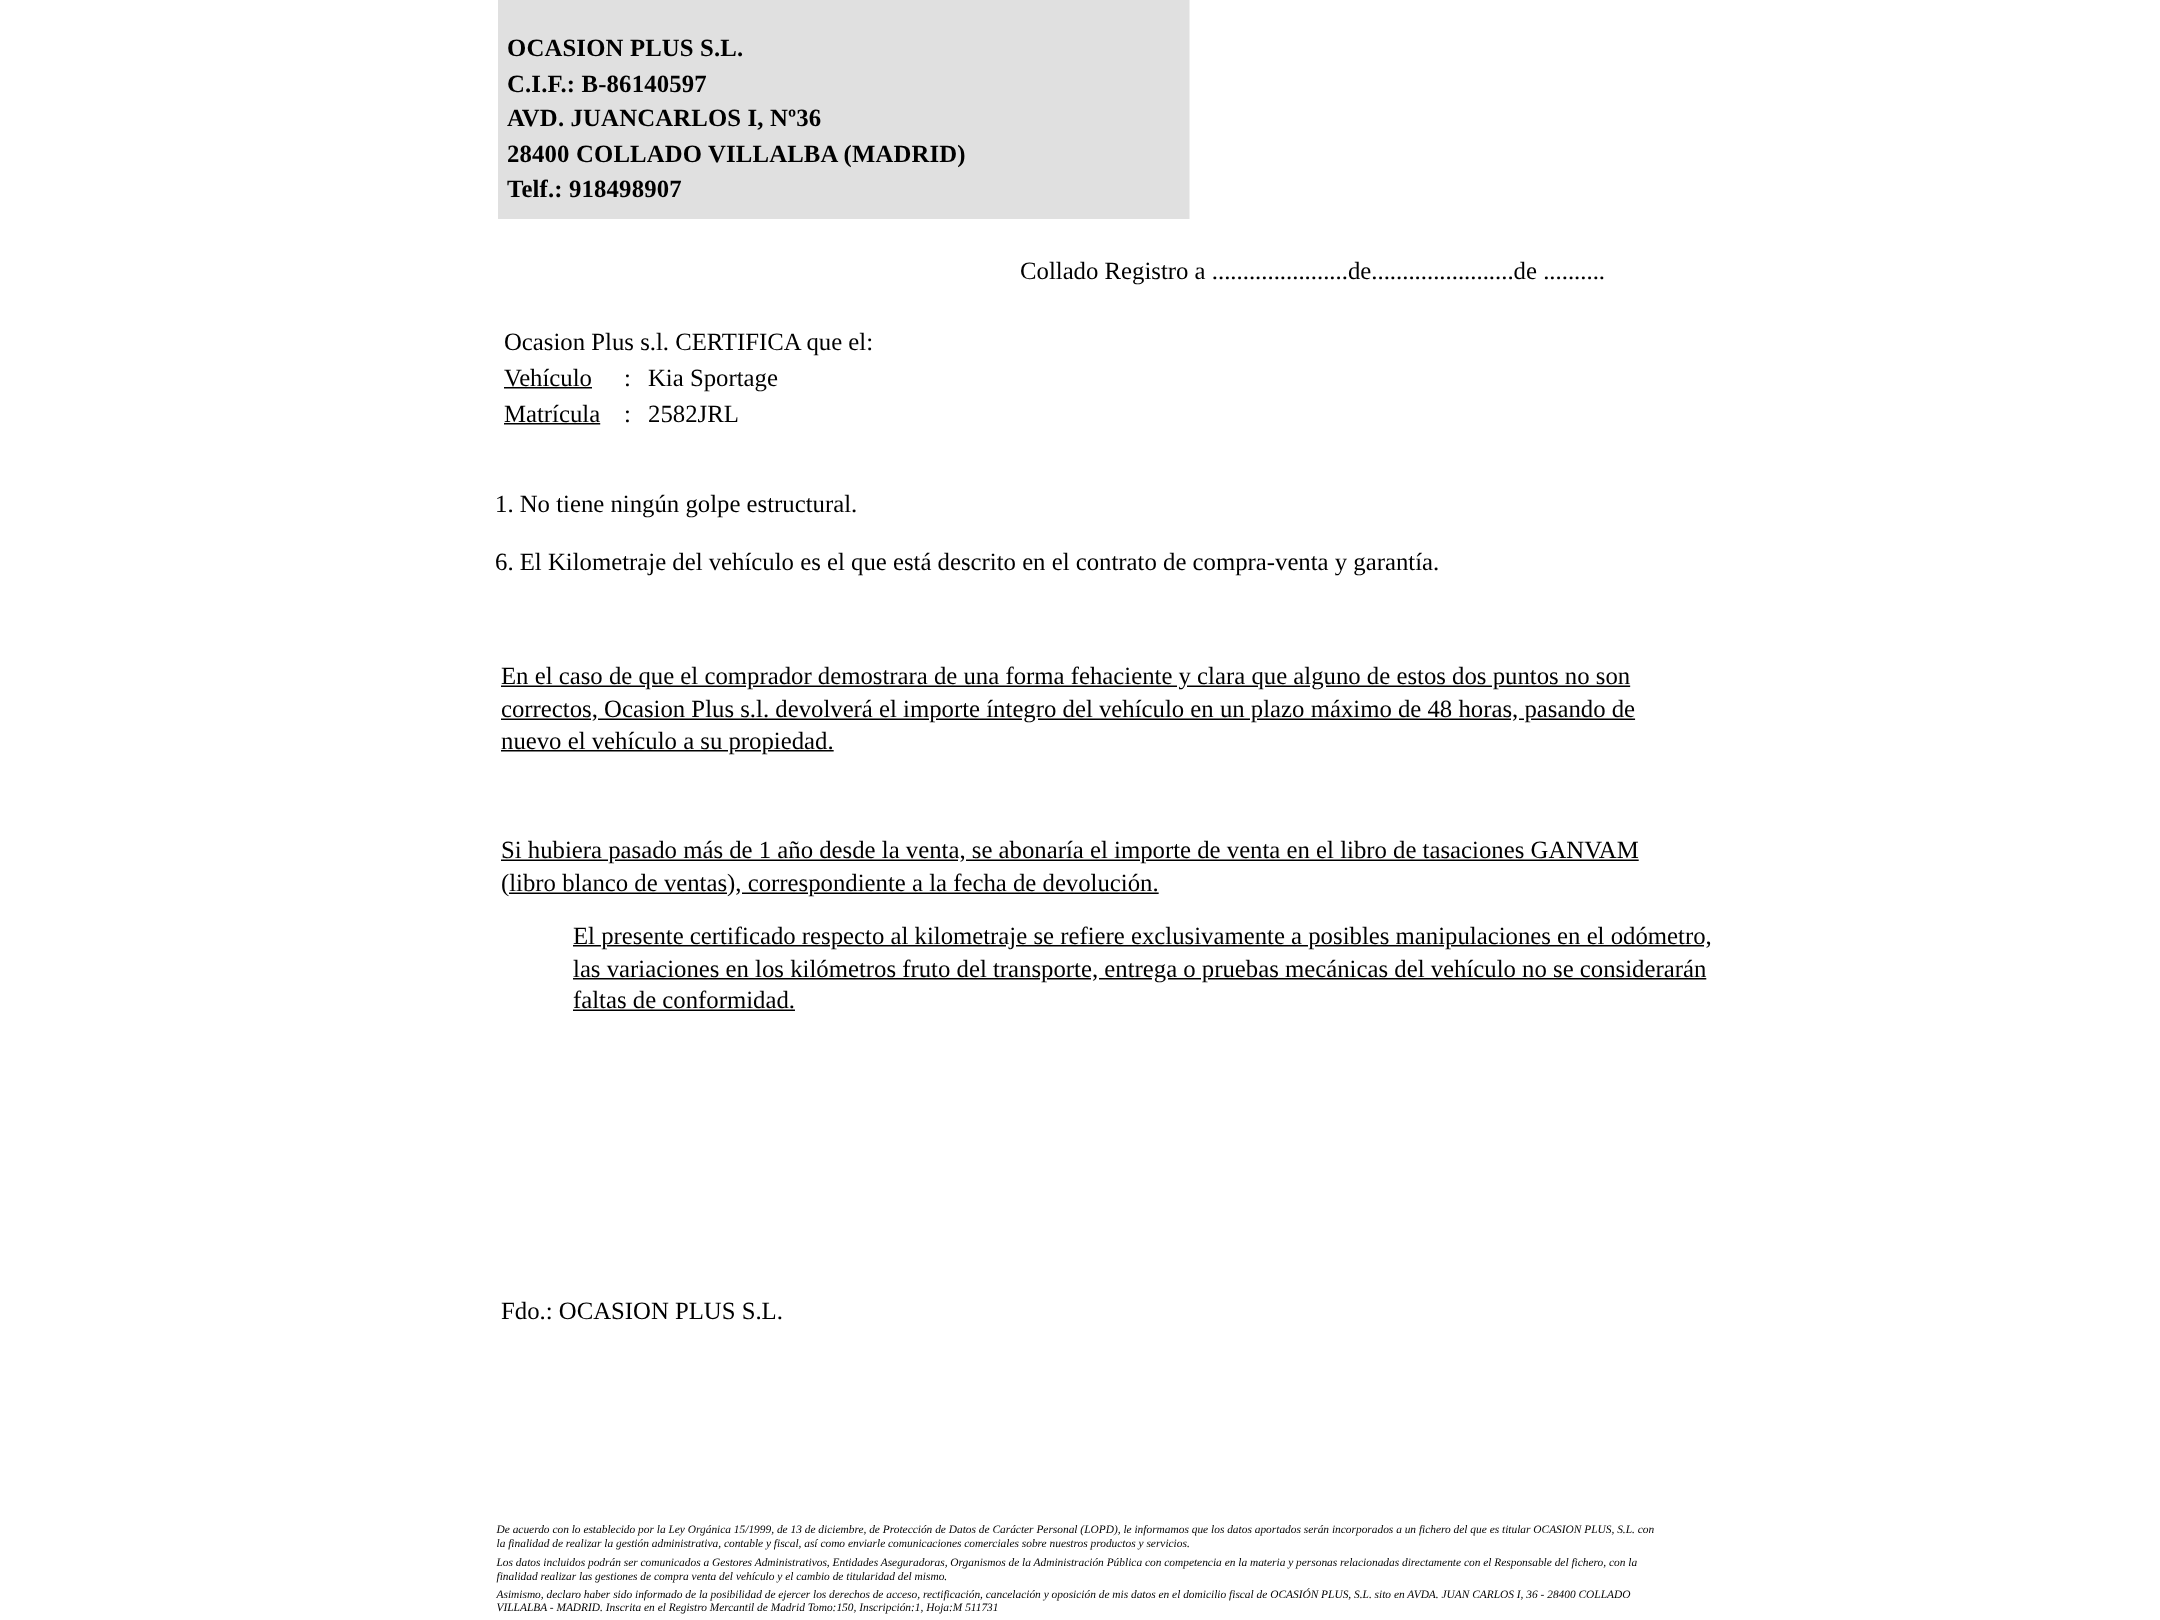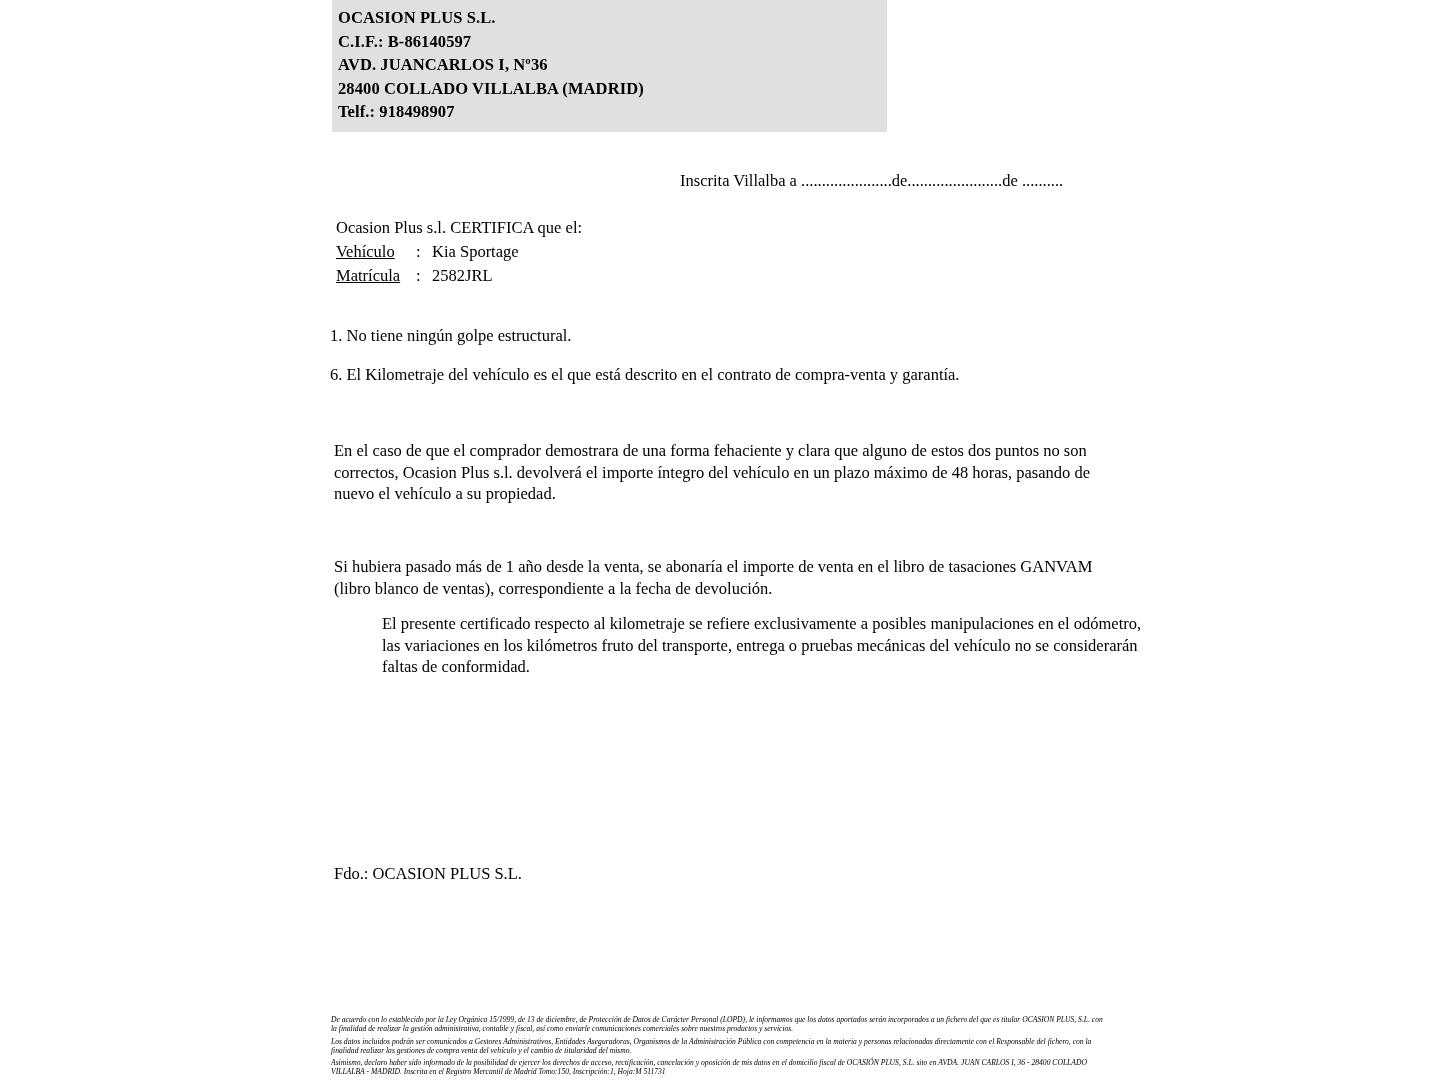--- a/index.html
+++ b/index.html
@@ -22,22 +22,22 @@
     top: 0;
     width: 1440px;
     height: 1080px;
   }
 
   
   .letterhead {
     position: absolute;
     left: 332px;
     top: 0px;
-    width: 555px;
-    padding: 6px 0 8px 6px;
+    width: 461px;
+    padding: 20px 0 8px 6px;
     background: #e0e0e0;
     box-sizing: border-box;
   }
   .letterhead .lh-line {
     font-weight: bold;
     font-size: 16.5px;
     line-height: 23.5px;
     letter-spacing: 0.1px;
   }
 
@@ -91,20 +91,21 @@
   .point-2 { top: 364px; }
 
   
   .para {
     position: absolute;
     left: 334px;
     width: 762px;
     font-size: 16.5px;
     line-height: 21.5px;
     text-align: left;
+    text-decoration: underline;
   }
   .para-1 { top: 440px; }
   .para-2 { top: 519px; }
   .para-3 { top: 556px; }
   .para-4 { top: 613px; margin-left: 48px; }
 
   
   .signature {
     position: absolute;
     left: 334px;
@@ -136,21 +137,21 @@
 <div class="page">
 
   <div class="letterhead">
     <div class="lh-line">OCASION PLUS S.L.</div>
     <div class="lh-line">C.I.F.: B-86140597</div>
     <div class="lh-line">AVD. JUANCARLOS I, Nº36</div>
     <div class="lh-line">28400 COLLADO VILLALBA (MADRID)</div>
     <div class="lh-line">Telf.: 918498907</div>
   </div>
 
-  <div class="date-line">Inscrita Villalba a ......................de.......................de ..........</div>
+  <div class="date-line">Collado Registro a ......................de.......................de ..........</div>
 
   <div class="cert-block">
     <div class="cert-intro">Ocasion Plus s.l. CERTIFICA que el:</div>
     <div class="cert-row">
       <span class="cert-label">Vehículo</span>
       <span class="cert-sep">:</span>
       <span class="cert-value">Kia Sportage</span>
     </div>
     <div class="cert-row">
       <span class="cert-label">Matrícula</span>

